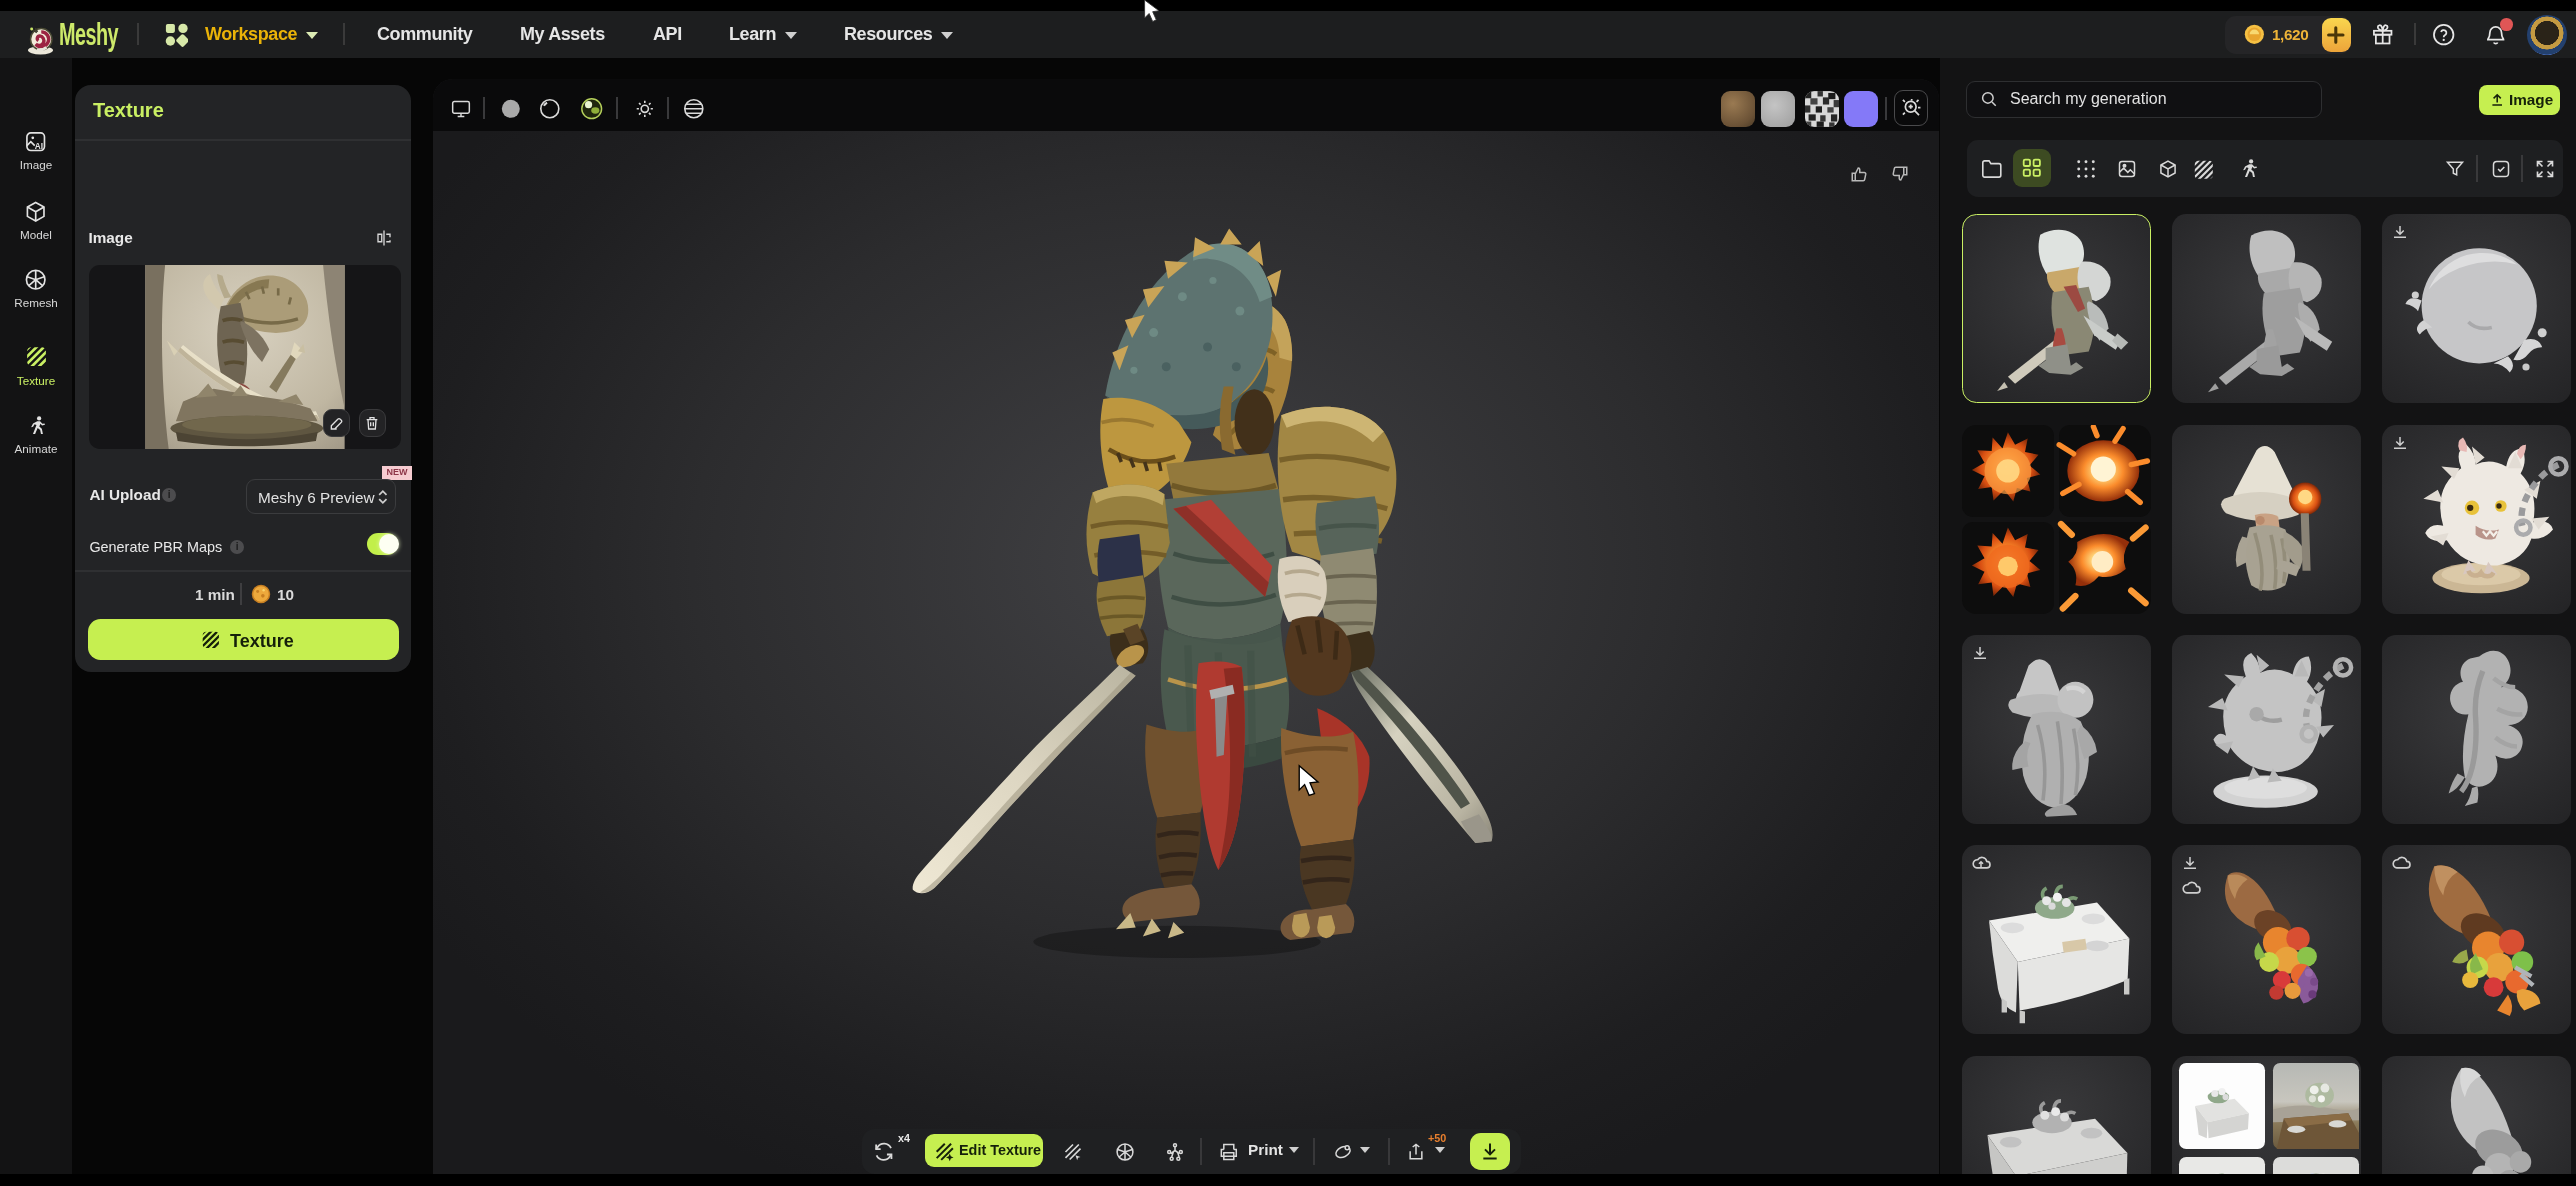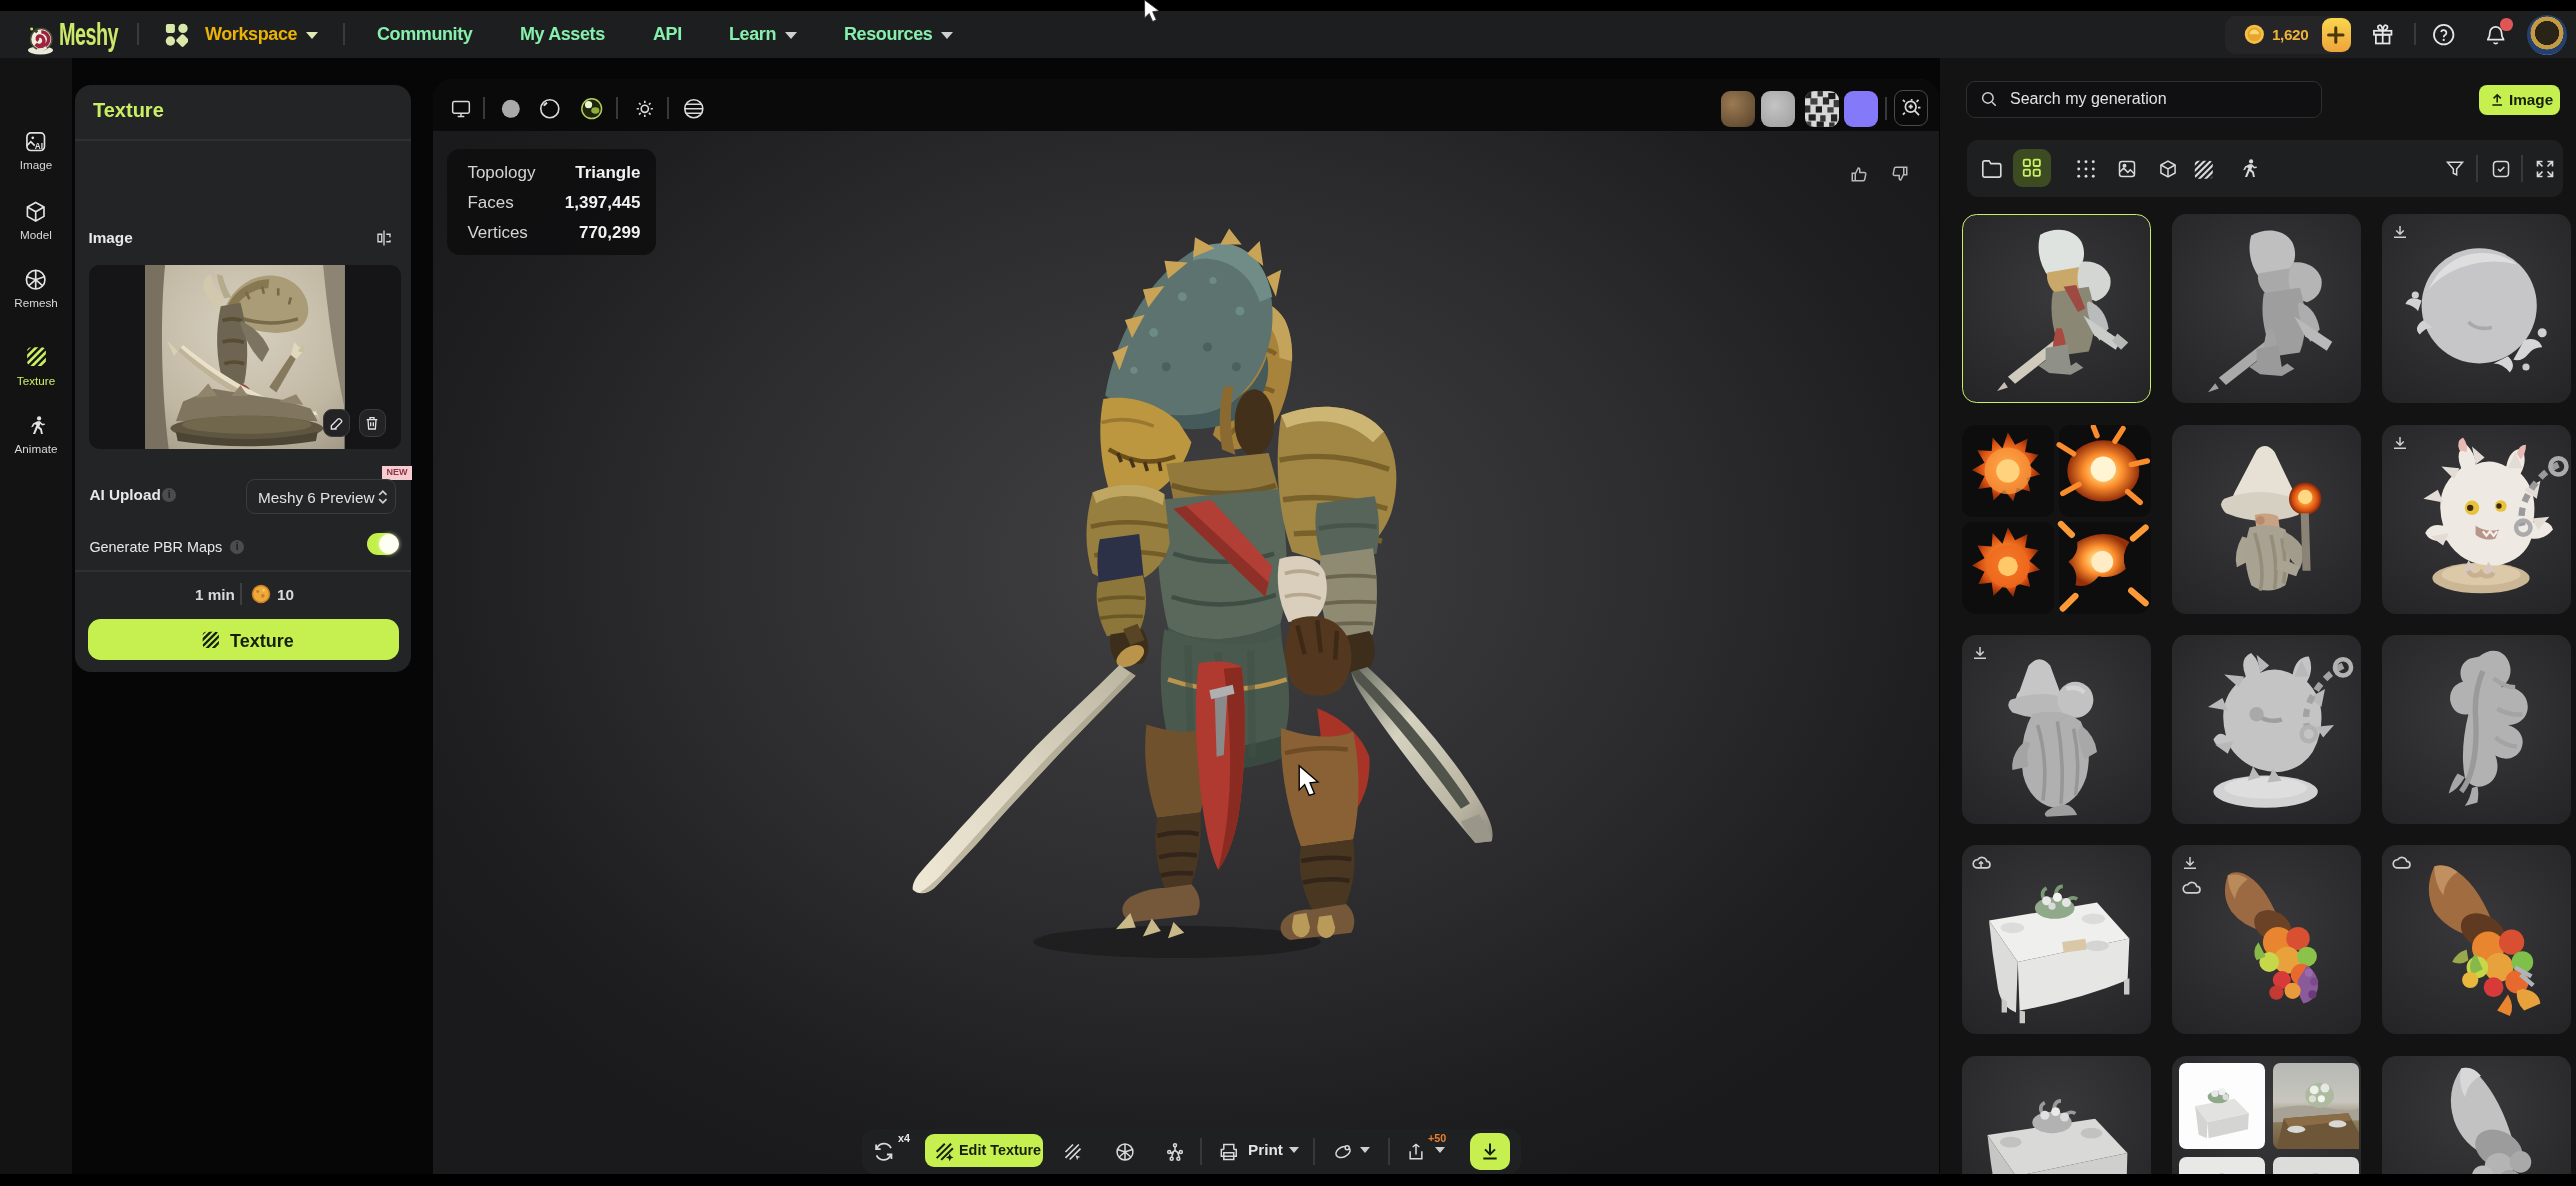--- a/index.html
+++ b/index.html
@@ -1,19 +1,19 @@
 <!DOCTYPE html>
 <html style="font-size:14.4px"><head>
 <meta charset="utf-8">
 <style>
 *{margin:0;padding:0;box-sizing:border-box}
 html,body{width:2576px;height:1186px;background:#060606;font-family:"Liberation Sans",sans-serif;overflow:hidden}
 .abs{position:absolute}
 #nav{position:absolute;left:0;top:10.8px;width:2576px;height:47px;background:#1d1e1f}
-.navitem{position:absolute;top:0;height:47px;line-height:47px;color:#86efac;font-size:18px;font-weight:bold;letter-spacing:-0.4px}
+.navitem{position:absolute;top:0;height:47px;line-height:47px;color:#e5e5e5;font-size:18px;font-weight:bold;letter-spacing:-0.4px}
 .caret{display:inline-block;width:0;height:0;border-left:6.3px solid transparent;border-right:6.3px solid transparent;border-top:7.2px solid #cfcfcf;vertical-align:middle;margin-left:9px}
 .vdiv{position:absolute;top:12.6px;width:1.8px;height:21.6px;background:#3a3a3a}
 #rail{position:absolute;left:0;top:58px;width:72px;height:1129px;background:#131314}
 .railitem{position:absolute;left:0;width:72px;text-align:center;color:#d8d8d8;font-size:11.7px}
 .railitem svg{display:block;margin:0 auto 4.5px}
 #panel{position:absolute;left:75px;top:85px;width:336px;height:587px;background:#232426;border-radius:16px}
 #viewport{position:absolute;left:433px;top:79px;width:1506px;height:1095px;background:radial-gradient(ellipse 899px 683px at 50% 44%,#414144 0%,#2c2c2e 55%,#1e1e20 85%,#1a1a1c 100%);border-radius:20px 20px 0 0;overflow:hidden}
 #vstrip{position:absolute;left:0;top:0;width:1506px;height:52px;background:#0a0a0b}
 #right{position:absolute;left:1940px;top:58px;width:636px;height:1129px;background:#131314}
 .card{position:absolute;width:189px;height:189px;background:radial-gradient(ellipse 153px 135px at 50% 42%,#39393b 0%,#2a2a2c 70%,#242426 100%);border-radius:14.4px;overflow:hidden}
@@ -403,28 +403,20 @@
       </svg>
   </div>
 
   <svg class="abs" style="left:1417px;top:86px" width="18" height="18" viewBox="0 0 24 24" fill="none" stroke="#b9b9b9" stroke-width="2">
       <path d="M7 11v10H3V11zM7 12l4-8a2 2 0 0 1 2 2v4h6a2 2 0 0 1 2 2.3l-1.4 7A2 2 0 0 1 17.6 21H7"></path>
     </svg>
   <svg class="abs" style="left:1458px;top:86px" width="18" height="18" viewBox="0 0 24 24" fill="none" stroke="#b9b9b9" stroke-width="2">
       <path d="M17 13V3h4v10zM17 12l-4 8a2 2 0 0 1-2-2v-4H5a2 2 0 0 1-2-2.3l1.4-7A2 2 0 0 1 6.4 3H17"></path>
     </svg>
 
-  <div class="abs" style="left:14.4px;top:70px;width:209px;height:106px;background:rgba(14,14,15,.88);border-radius:12.6px;color:#d4d4d4;font-size:17px">
-    <div class="abs" style="left:20px;top:14.4px">Topology</div>
-      <div class="abs" style="right:16px;top:14.4px;font-weight:bold;color:#f2f2f2">Triangle</div>
-    <div class="abs" style="left:20px;top:44px">Faces</div>
-      <div class="abs" style="right:16px;top:44px;font-weight:bold;color:#f2f2f2">1,397,445</div>
-    <div class="abs" style="left:20px;top:74px">Vertices</div>
-      <div class="abs" style="right:16px;top:74px;font-weight:bold;color:#f2f2f2">770,299</div>
-  </div>
 
   <div class="abs" style="left:429px;top:1050px;width:659px;height:45px;background:#1f2022;border-radius:12.6px">
     <svg class="abs" style="left:10.8px;top:11.7px" width="21.6" height="21.6" viewBox="0 0 24 24" fill="none" stroke="#d9d9d9" stroke-width="2">
         <path d="M20 8A8.5 8.5 0 0 0 5 7l-1.5 2M4 16a8.5 8.5 0 0 0 15 1l1.5-2"></path>
         <path d="M3.5 4v5h5M20.5 20v-5h-5"></path>
       </svg>
     <div class="abs" style="left:36px;top:2.7px;font-size:10.8px;font-weight:bold;color:#e8e8e8">x4</div>
     <div class="abs" style="left:63px;top:5.4px;width:118px;height:33px;background:#c6ef50;border-radius:9px"></div>
     <svg class="abs" style="left:72px;top:11.7px" width="21.6" height="21.6" viewBox="0 0 24 24">
         <g stroke="#15200a" stroke-width="2.2">

